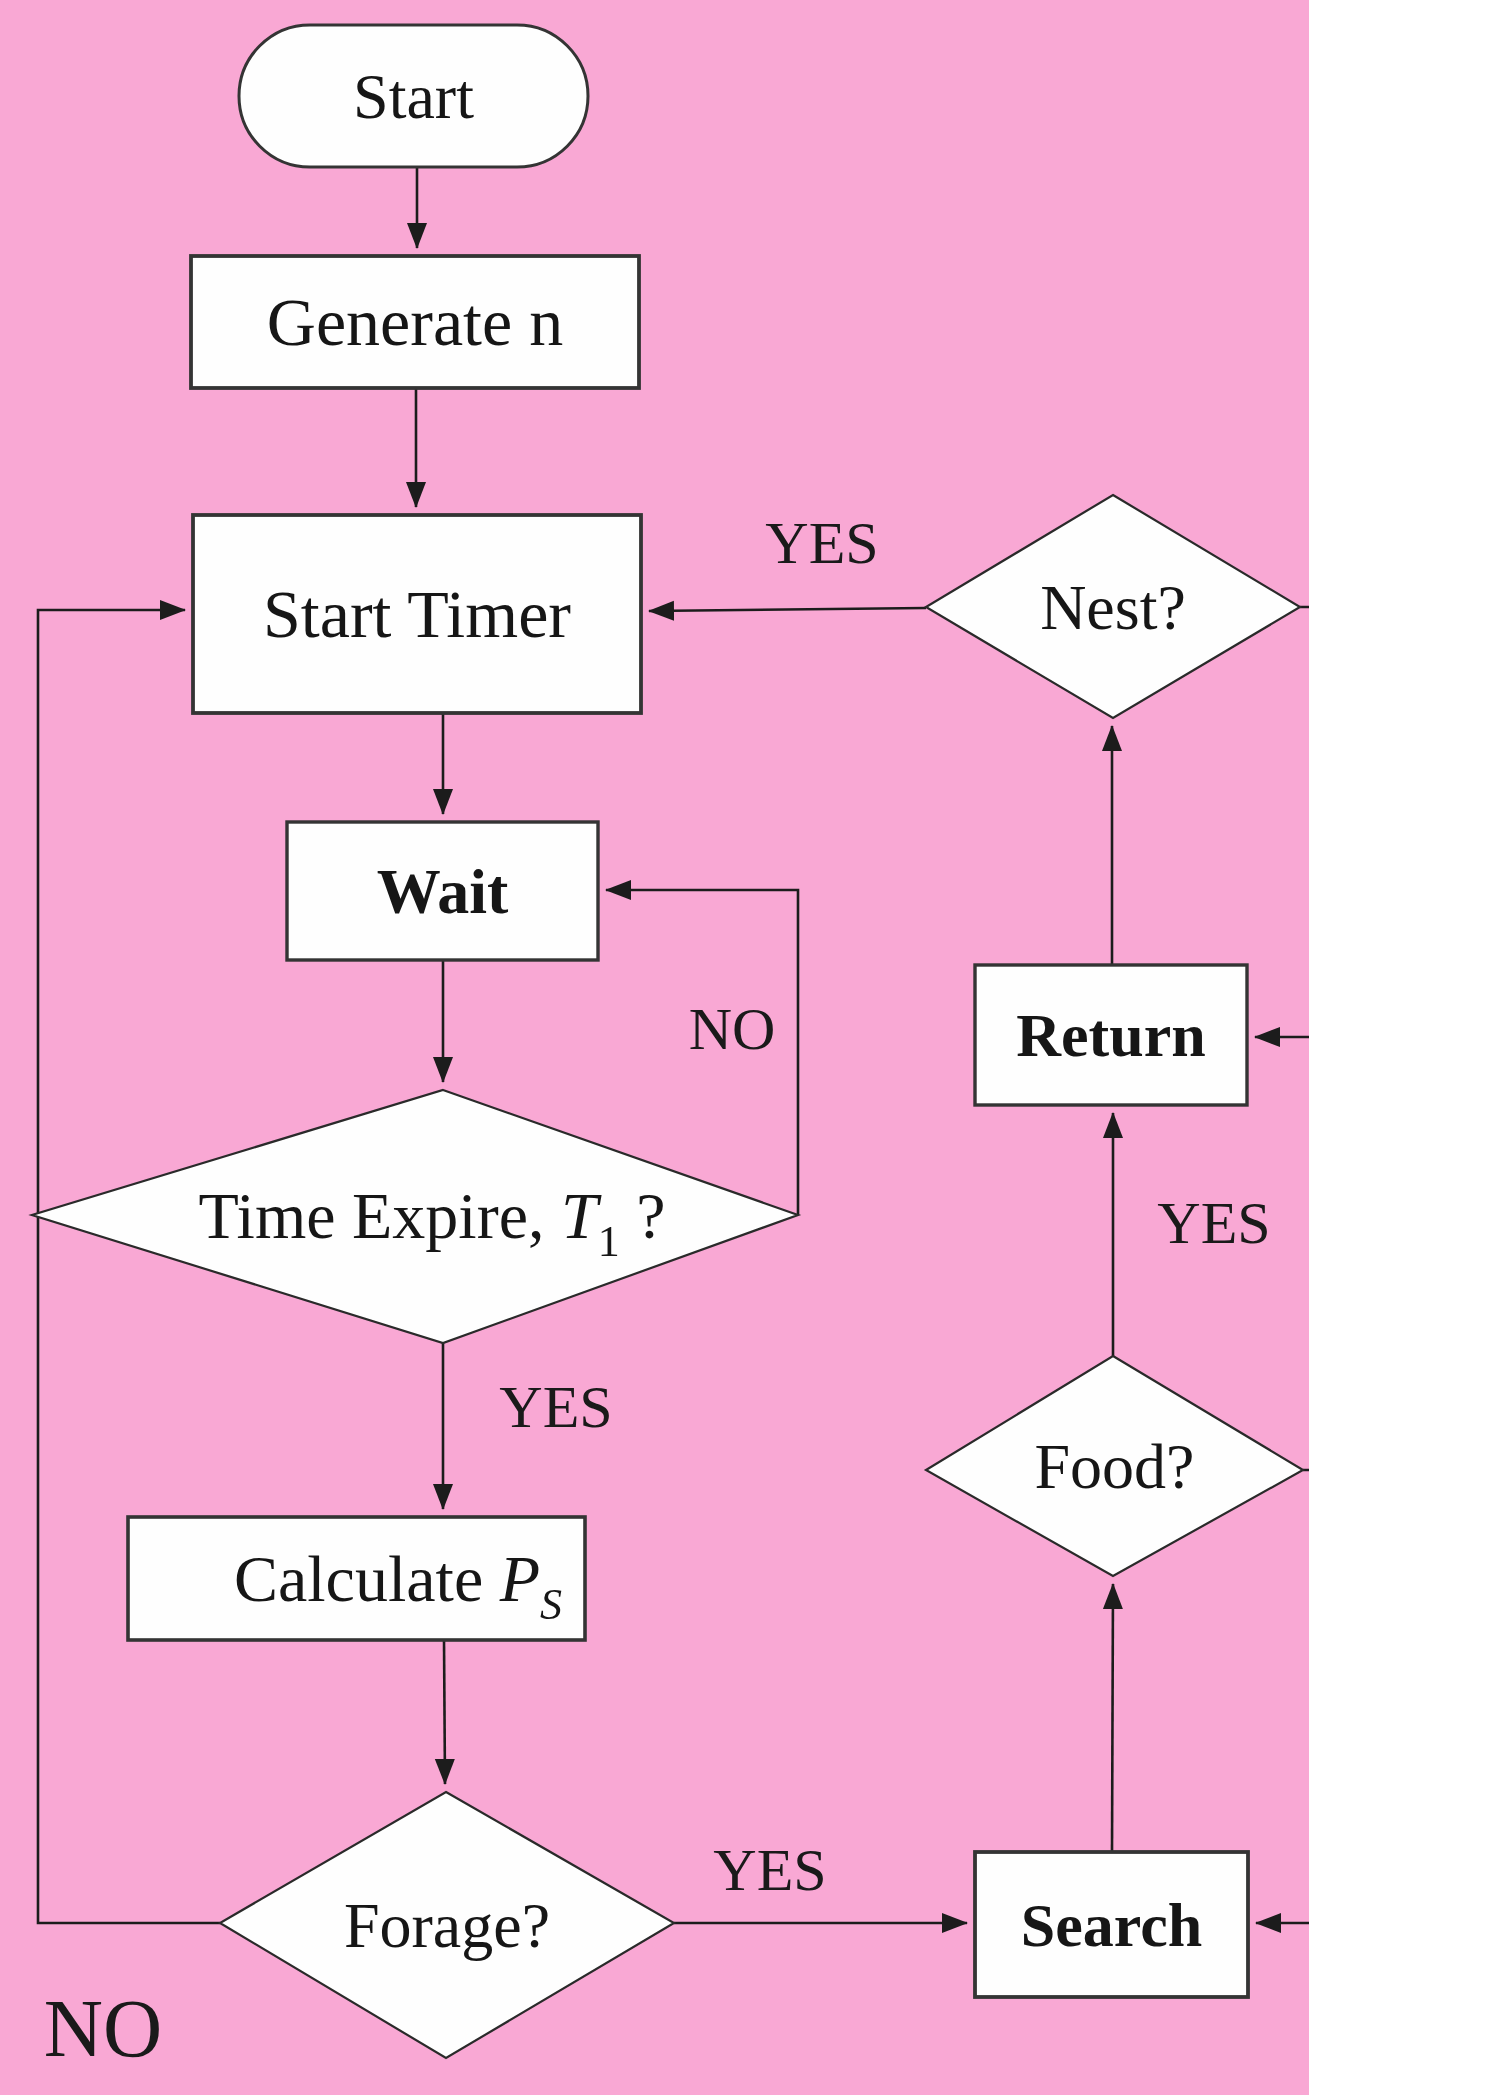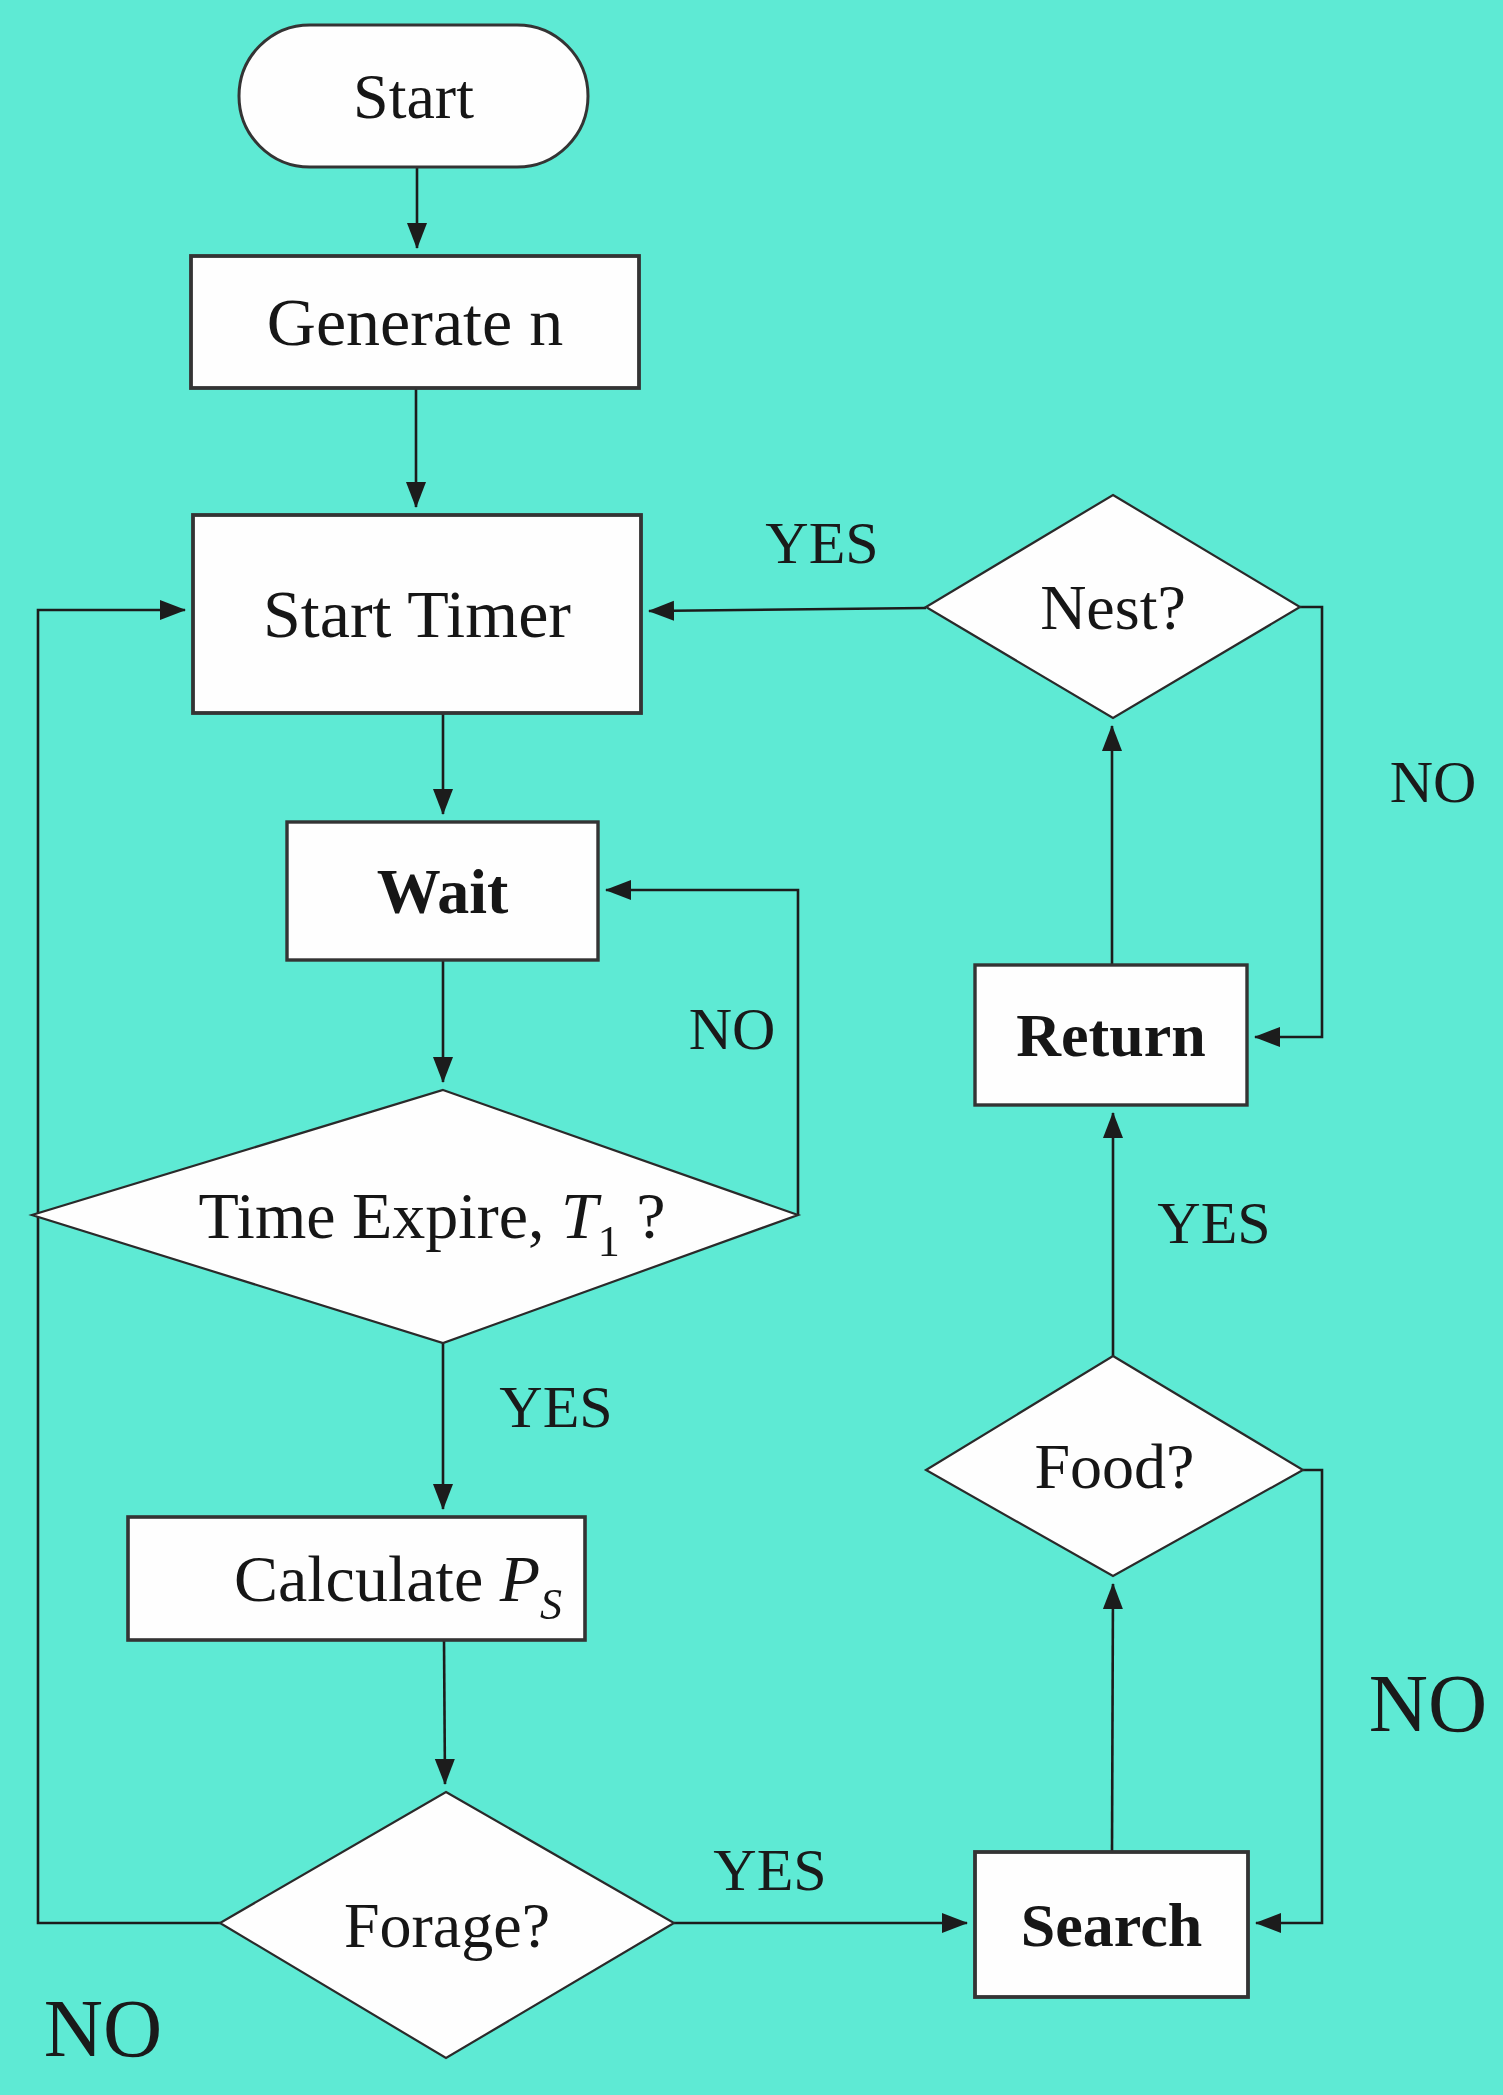--- a/index.html
+++ b/index.html
@@ -1,16 +1,16 @@
 <!DOCTYPE html>
 <html><head>
 <meta charset="utf-8">
 <style>
   html,body{margin:0;padding:0;background:#ffffff;}
-  .stage{position:relative;width:1503px;height:2095px;background:#5eead4;overflow:hidden;}
+  .stage{position:relative;width:1309px;height:2095px;background:#f9a8d4;overflow:hidden;}
   svg{display:block;}
   .node-shape{fill:#fefefe;}
   .node-text{font-family:"Liberation Serif","DejaVu Serif",serif;fill:#161616;}
   .edge{fill:none;stroke:#1c1c1c;stroke-width:2.6;}
   .flow-label{font-family:"Liberation Serif","DejaVu Serif",serif;fill:#1a1a1a;}
 </style>
 </head>
 <body>
 
 <div class="stage">

